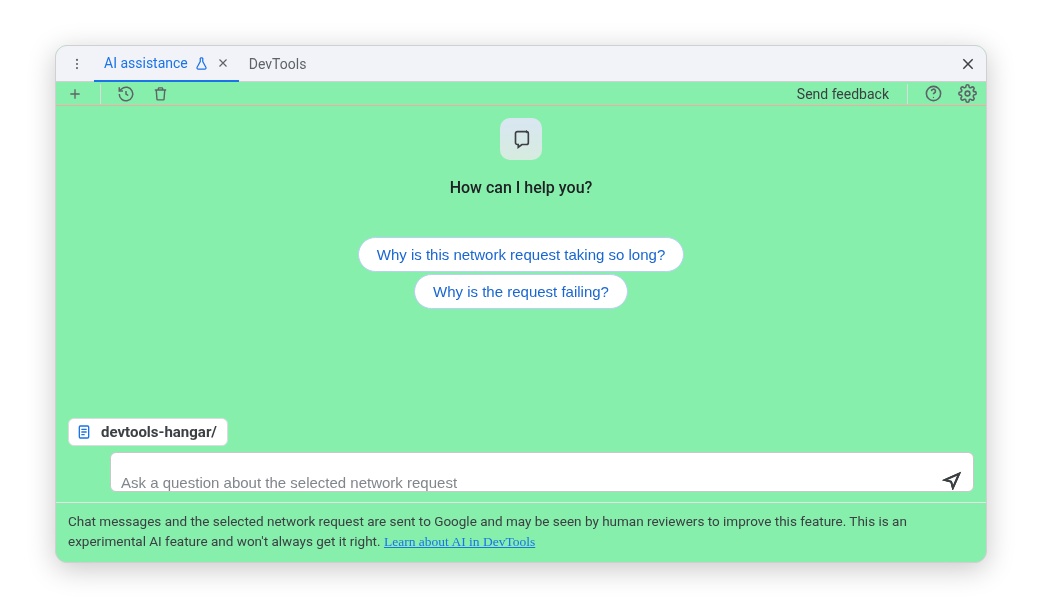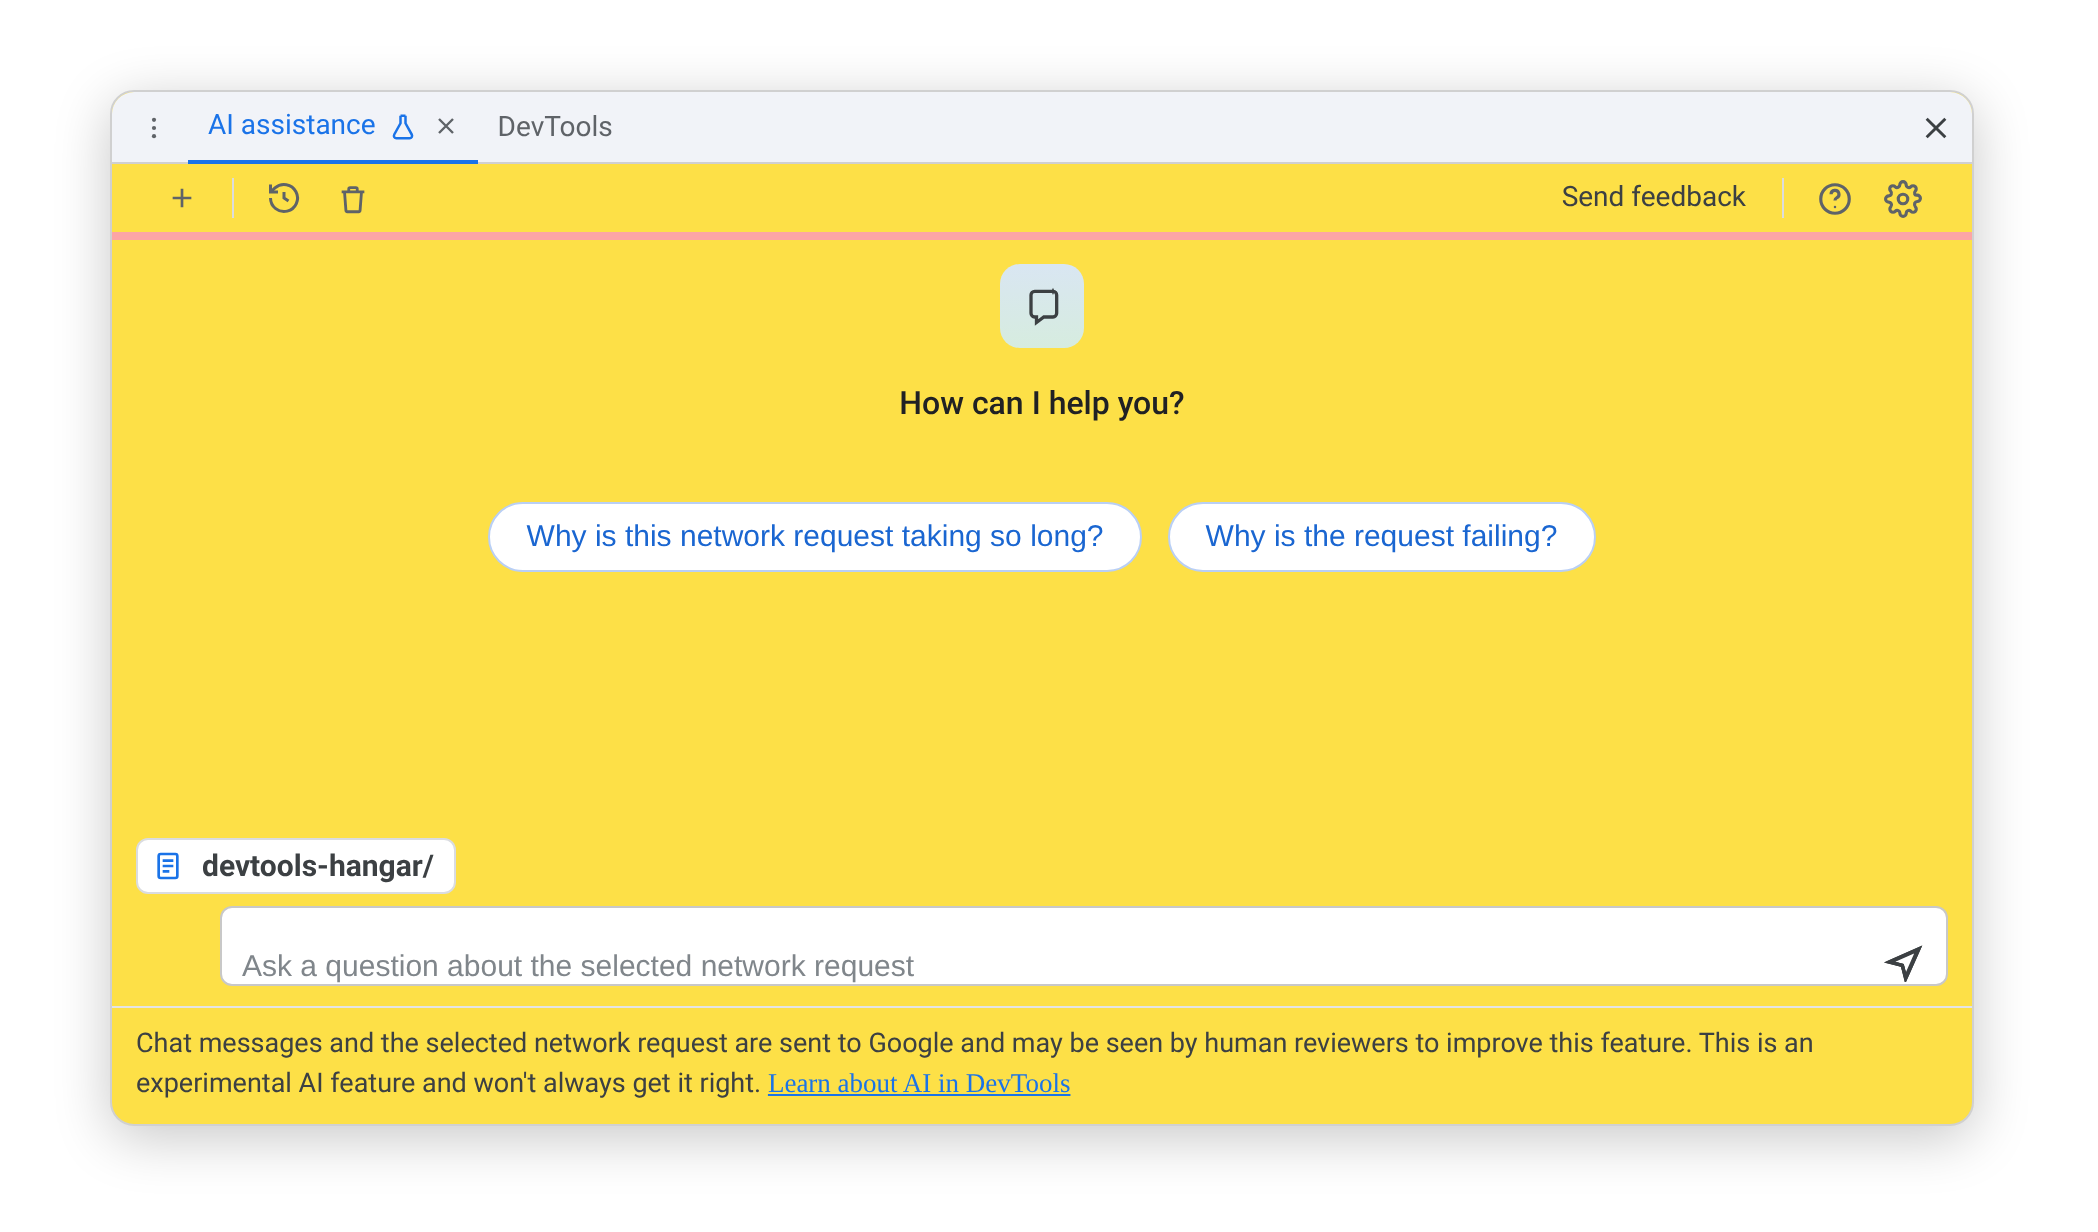--- a/index.html
+++ b/index.html
@@ -8,21 +8,21 @@
       height: 616px;
       font-family: -apple-system, BlinkMacSystemFont, "Segoe UI", Roboto, Arial, sans-serif;
       background: transparent;
     }
     .window {
       position: absolute;
       top: 45px;
       left: 55px;
       width: 932px;
       height: 518px;
-      background: #fde047;
+      background: #86efac;
       border: 1px solid #d0d0d0;
       border-radius: 12px;
       overflow: hidden;
       box-shadow: 0 6px 28px rgba(0,0,0,0.22);
       display: flex;
       flex-direction: column;
     }
     
     .tabstrip {
       display: flex;
@@ -62,23 +62,23 @@
       transform: translateY(-50%);
       color:#3c4043;
       font-size: 20px;
       line-height: 1;
       cursor: pointer;
     }
     
     .toolbar {
       display:flex;
       align-items:center;
-      height: 38px;
-      border-bottom: 4px solid #fca5a5;
-      padding: 0 24px;
+      height: 24px;
+      border-bottom: 1px solid #fca5a5;
+      padding: 0 8px;
     }
     .toolbar .left { display:flex; align-items:center; gap:12px; }
     .toolbar .spacer { flex: 1; }
     .toolbar .right { display:flex; align-items:center; gap:12px; }
     .icon-btn {
       width: 22px; height: 22px;
       display:flex; align-items:center; justify-content:center;
       color:#5f6368;
       cursor:pointer;
     }
@@ -102,23 +102,23 @@
     }
     .hero-title {
       margin-top: 18px;
       font-size: 16px;
       font-weight: 500;
       color:#202124;
     }
     .suggestions {
       margin-top: 40px;
       display:flex;
-      flex-direction:row;
+      flex-direction:column;
       align-items:center;
-      gap: 13px;
+      gap: 2px;
     }
     .chip {
       border: 1px solid #b9cff5;
       border-radius: 999px;
       padding: 8px 18px;
       font-size: 15px;
       color:#1a66d1;
       background:#fff;
       cursor:pointer;
     }

